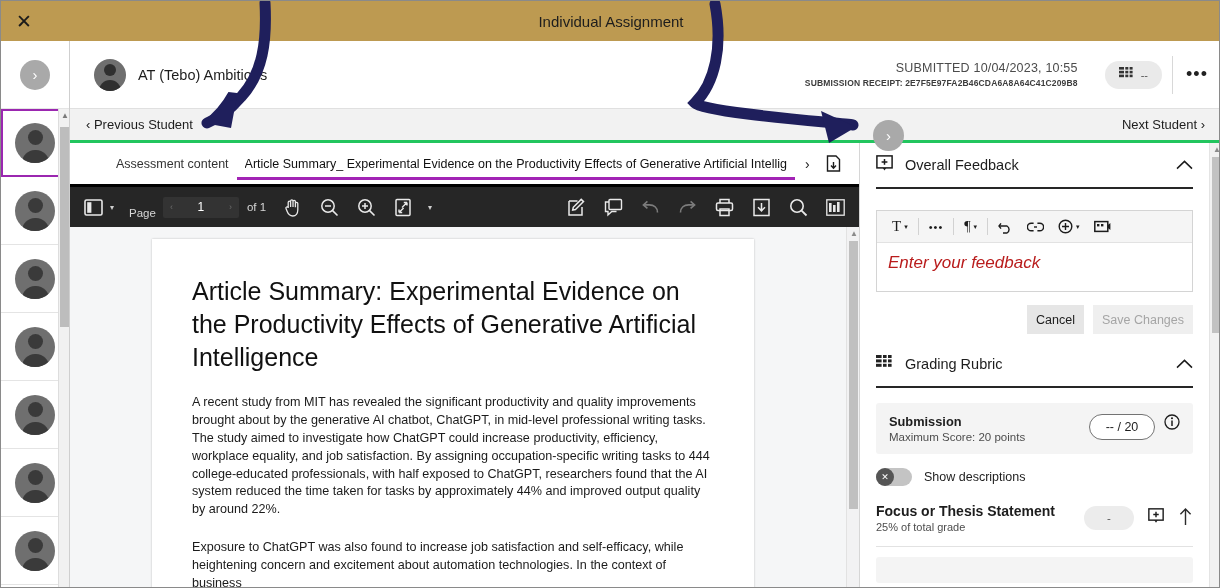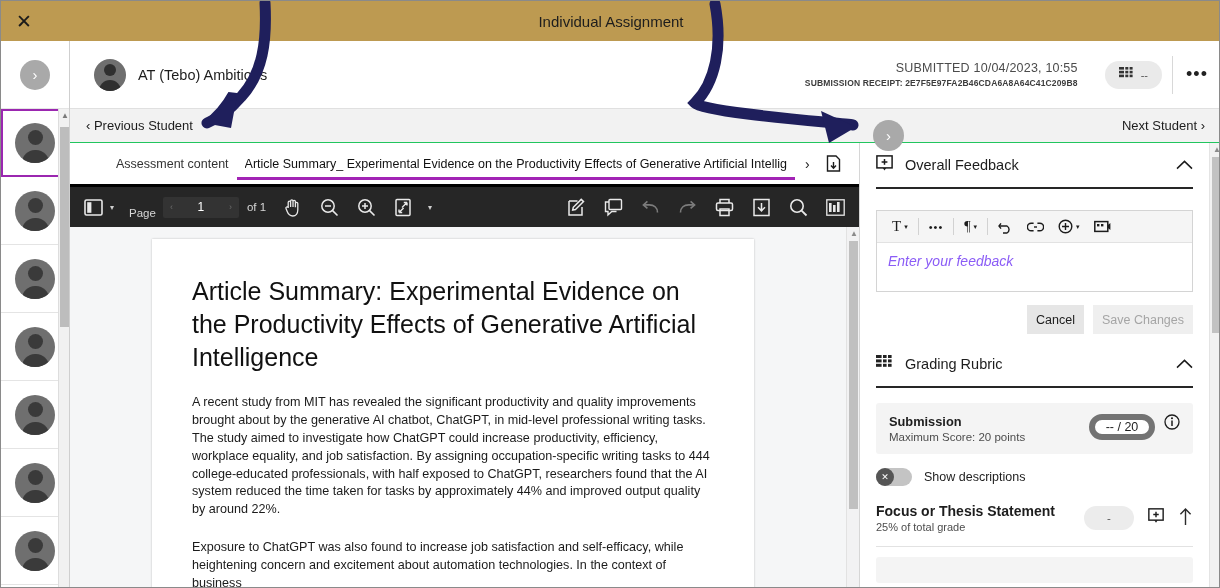--- a/index.html
+++ b/index.html
@@ -125,21 +125,21 @@
   .kebab {
     width: 48px; display: flex; align-items: center; justify-content: center;
     font-size: 18px; color: #222; cursor: pointer; letter-spacing: 1px;
   }
   .rubric-grid { display: inline-block; }
 
   
   .navbar {
     position: absolute; top: 108px; left: 69px;
     width: 1151px; height: 34px;
-    background: #f2f2f2; border-bottom: 1px solid #22c55e;
+    background: #f2f2f2; border-bottom: 3px solid #22c55e;
     display: flex; align-items: center; justify-content: space-between;
     padding: 0 16px;
   }
   .nav-link { font-size: 13px; color: #1d1d1d; cursor: pointer; }
 
   
   .tabs {
     position: absolute; top: 142px; left: 69px;
     width: 789px; height: 44px;
     background: #fff; display: flex; align-items: center;
@@ -229,39 +229,39 @@
     display: flex; align-items: center; height: 32px;
     background: #f5f5f5; border-bottom: 1px solid #e2e2e2; padding: 0 8px;
   }
   .rte-btn {
     display: flex; align-items: center; gap: 3px;
     padding: 0 7px; height: 24px; cursor: pointer; color: #1d1d1d; font-size: 13px;
   }
   .rte-div { width: 1px; height: 17px; background: #d2d2d2; margin: 0 3px; }
   .rte-area {
     height: 48px; padding: 10px 11px;
-    font-size: 14px; color: #8b5cf6; font-style: italic;
+    font-size: 17px; color: #b91c1c; font-style: italic;
   }
   .btn-row { display: flex; justify-content: flex-end; gap: 9px; margin-top: 13px; }
   .btn {
     height: 29px; padding: 0 9px; border: none; cursor: pointer;
     font-size: 12.5px; font-family: "Liberation Sans", sans-serif;
     display: flex; align-items: center;
   }
   .btn-cancel { background: #e6e6e6; color: #1d1d1d; }
   .btn-save { background: #efefef; color: #a5a5a5; }
 
   .sub-card {
     margin-top: 15px; background: #f4f4f4; border-radius: 3px;
     display: flex; align-items: flex-start; padding: 11px 13px;
   }
   .sub-title { font-size: 12.8px; font-weight: bold; color: #1d1d1d; }
   .sub-sub { font-size: 11.5px; color: #4d4d4d; margin-top: 2px; }
   .score-pill {
-    margin-left: auto; border: 6px solid #737373; border-radius: 15px;
+    margin-left: auto; border: 1px solid #737373; border-radius: 15px;
     height: 26px; min-width: 66px; display: flex; align-items: center;
     justify-content: center; font-size: 12.5px; color: #1d1d1d;
     background: #fff; cursor: pointer;
   }
   .info-i { margin-left: 9px; cursor: pointer; }
 
   .toggle-row { display: flex; align-items: center; margin-top: 14px; }
   .toggle {
     width: 36px; height: 18px; border-radius: 10px; background: #c4c4c4;
     position: relative; cursor: pointer;

